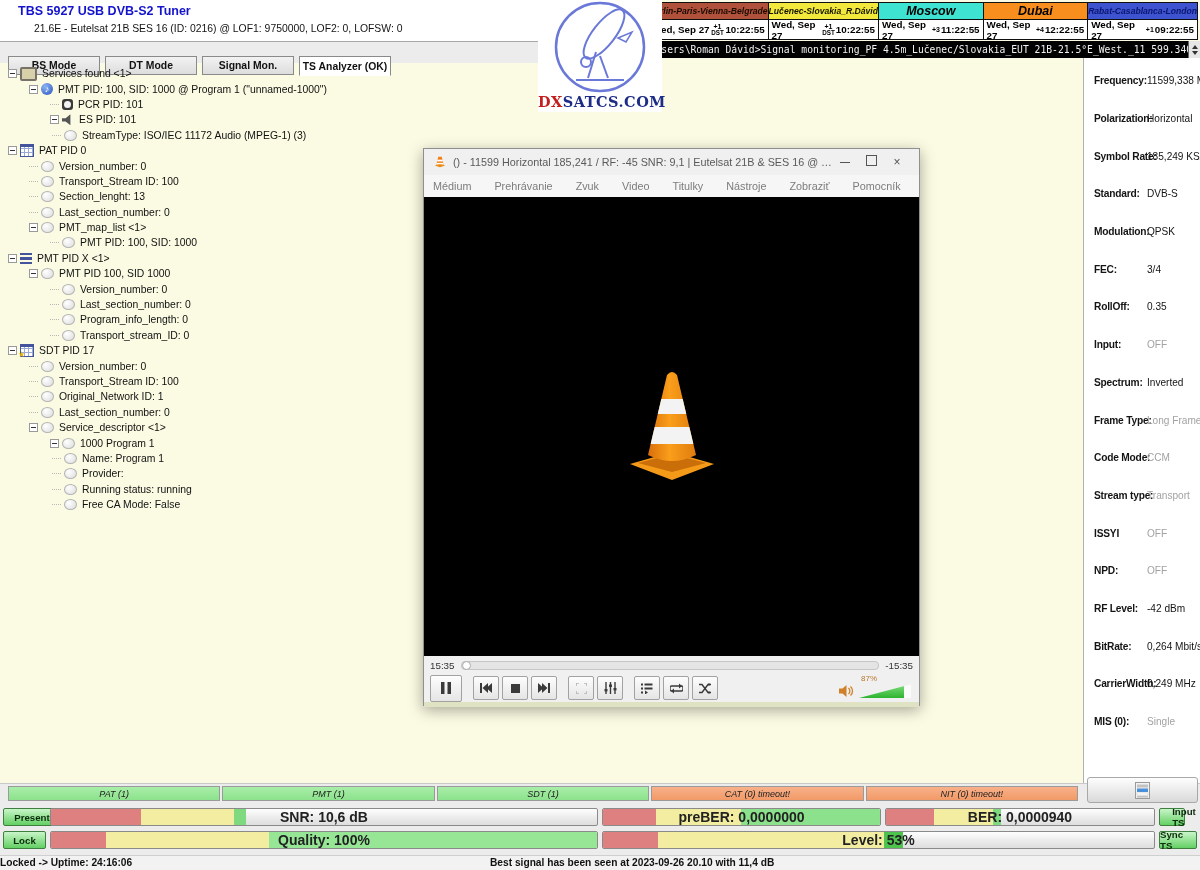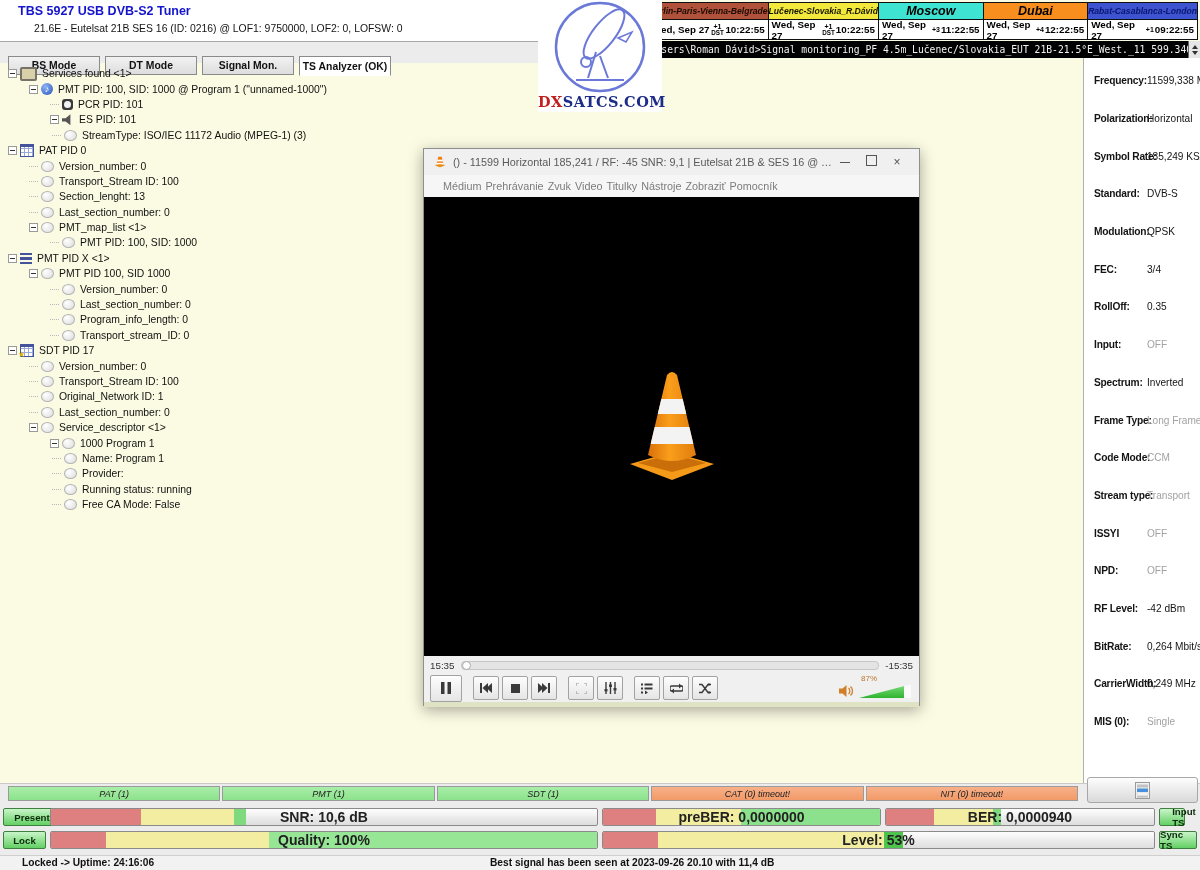--- a/index.html
+++ b/index.html
@@ -68,21 +68,21 @@
   .pvalue{position:absolute;left:63px;font-size:10.1px;color:#141414;white-space:nowrap;}
   .prow.mut-true .pvalue{color:#a2a2a2;}
 
   
   .vlc{position:absolute;left:423px;top:148px;width:497px;height:558px;background:#f0f0f0;border:1px solid #8f8f8f;box-shadow:0 4px 14px rgba(0,0,0,.35);z-index:4;box-sizing:border-box;}
   .vtitle{height:26px;display:flex;align-items:center;padding:0 9px;background:#f0f0f0;}
   .vtitle-text{flex:1;font-size:10.8px;color:#5a5a5a;white-space:nowrap;overflow:hidden;text-overflow:ellipsis;margin-left:6px;}
   .winbtn{width:26px;text-align:center;color:#555;font-size:12px;cursor:default;}
   .winbtn .maxbox{display:inline-block;width:9px;height:9px;border:1px solid #555;}
   .minbar{display:inline-block;width:10px;border-top:1px solid #555;vertical-align:middle;}
-  .vmenu{height:22px;display:flex;align-items:center;gap:4px;padding:0 19px;background:#f6f6f6;font-size:10.8px;color:#7c7c7c;}
+  .vmenu{height:22px;display:flex;align-items:center;gap:23px;padding:0 9px;background:#f6f6f6;font-size:10.8px;color:#7c7c7c;}
   .vvideo{height:459px;background:#000;display:flex;align-items:center;justify-content:center;}
   .vseek{height:18px;display:flex;align-items:center;gap:6px;padding:0 6px;font-size:9.8px;color:#333;}
   .seektrack{flex:1;height:7px;background:#e4e4e4;border:1px solid #c6c6c6;border-radius:4px;position:relative;}
   .seekknob{position:absolute;left:0;top:-1px;width:7px;height:7px;border-radius:50%;background:#fdfdfd;border:1px solid #aaa;}
   .vctrl{height:28px;display:flex;align-items:center;padding:0 6px;position:relative;}
   .vbtn{border:1px solid #a2a2a2;border-radius:2px;background:linear-gradient(#fdfdfd,#e5e5e5);display:flex;align-items:center;justify-content:center;margin-right:3px;height:22px;width:24px;}
   .vbtn.big{height:25px;width:30px;}
   .vbtn svg{display:block;}
   .vgap{width:8px;}
   .vol{position:absolute;right:8px;bottom:4px;display:flex;align-items:flex-end;gap:5px;}
@@ -112,21 +112,21 @@
   #m-preber{left:602px;top:808px;width:279px;}
   #m-ber{left:885px;top:808px;width:270px;}
   #m-input{left:1159px;top:808px;width:24px;padding-left:24px;}
   #m-lock{left:3px;top:831px;width:43px;}
   #m-quality{left:50px;top:831px;width:548px;}
   #m-level{left:602px;top:831px;width:553px;}
   #m-sync{left:1159px;top:831px;width:38px;}
 
   
   .statusbar{position:absolute;left:0;top:855px;width:1200px;height:15px;background:#f2f2f2;border-top:1px solid #cfcfcf;box-sizing:border-box;font-size:10.2px;font-weight:bold;color:#111;}
-  .status-left{position:absolute;left:22px;top:1px;}
+  .status-left{position:absolute;left:0;top:1px;}
   .status-center{position:absolute;left:490px;top:1px;}
 </style>
 </head>
 <body>
 
 <div id="app">
 
   <div class="top-white"></div>
   <div class="app-title">TBS 5927 USB DVB-S2 Tuner</div>
   <div class="app-subtitle">21.6E - Eutelsat 21B  SES 16 (ID: 0216) @ LOF1: 9750000, LOF2: 0, LOFSW: 0</div>

